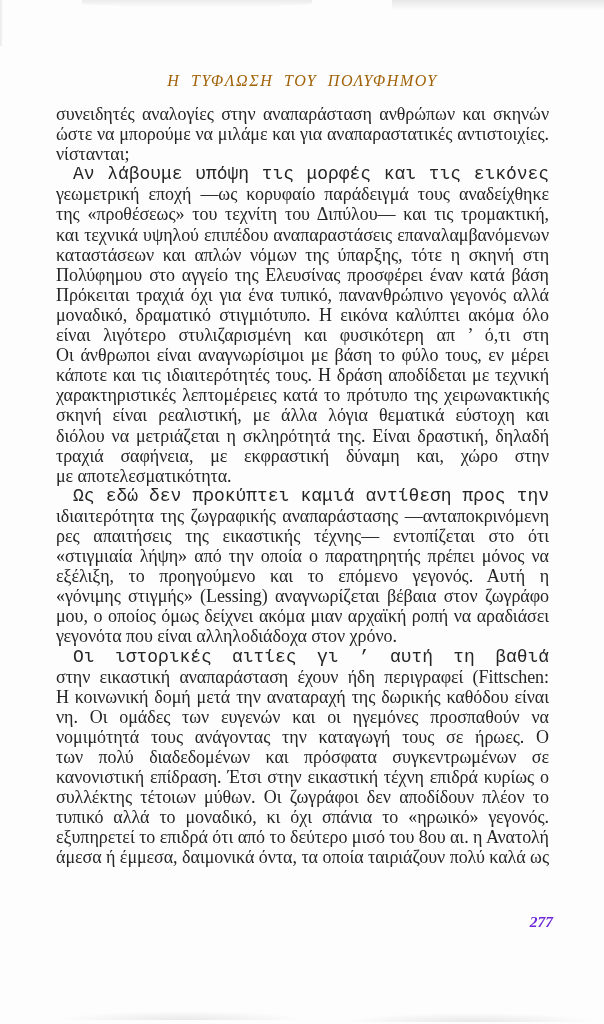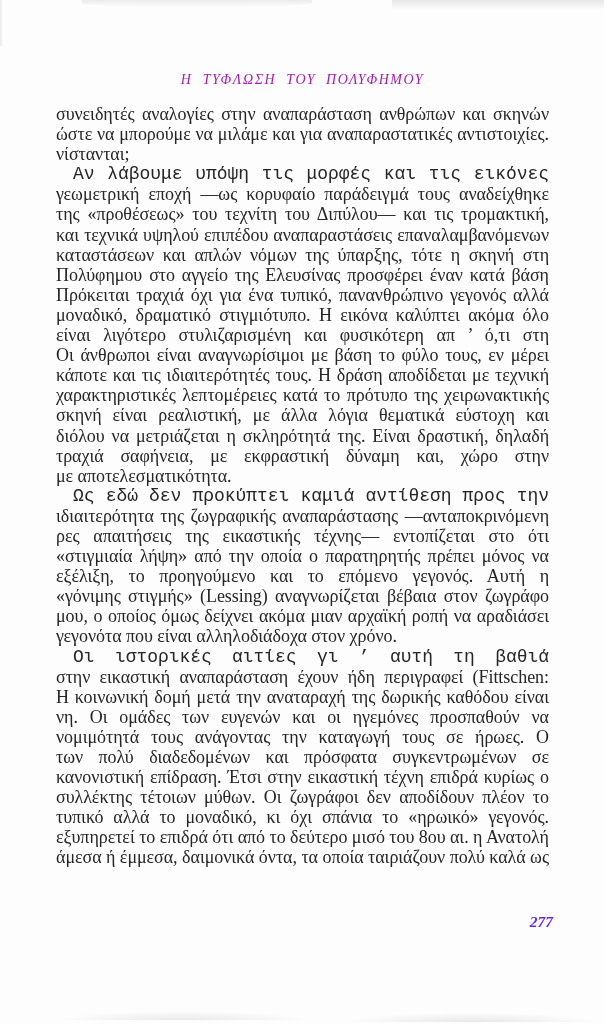--- a/index.html
+++ b/index.html
@@ -43,24 +43,24 @@
     background: radial-gradient(ellipse 50% 100% at 50% 100%, #e7e7e7, rgba(255,255,255,0));
   }
 
   .running-head {
     position: absolute;
     left: 56px;
     top: 72px;
     width: 493px;
     text-align: center;
     font-style: italic;
-    font-size: 14px;
+    font-size: 16px;
     letter-spacing: 1.6px;
     word-spacing: 5px;
-    color: #a21caf;
+    color: #a16207;
     white-space: nowrap;
   }
 
   .text-block {
     position: absolute;
     left: 56px;
     top: 104px;
     width: 493px;
   }
   .paragraph { margin: 0; }

